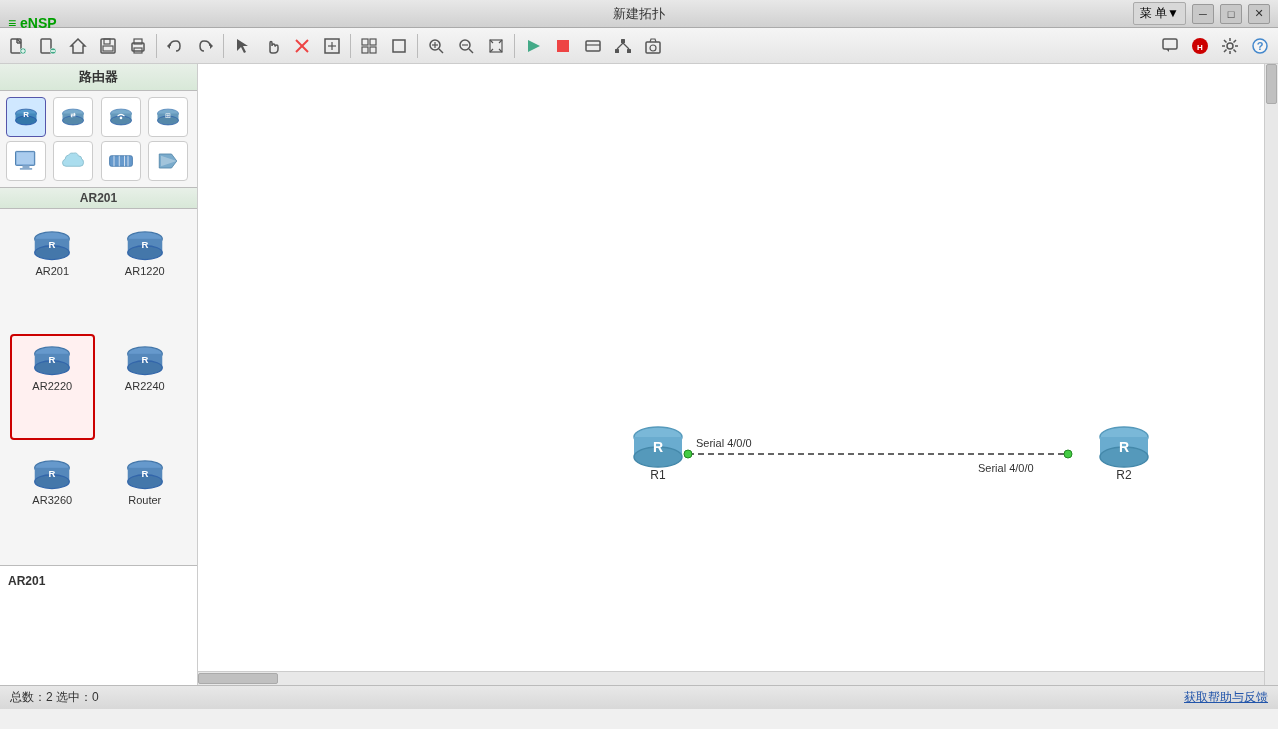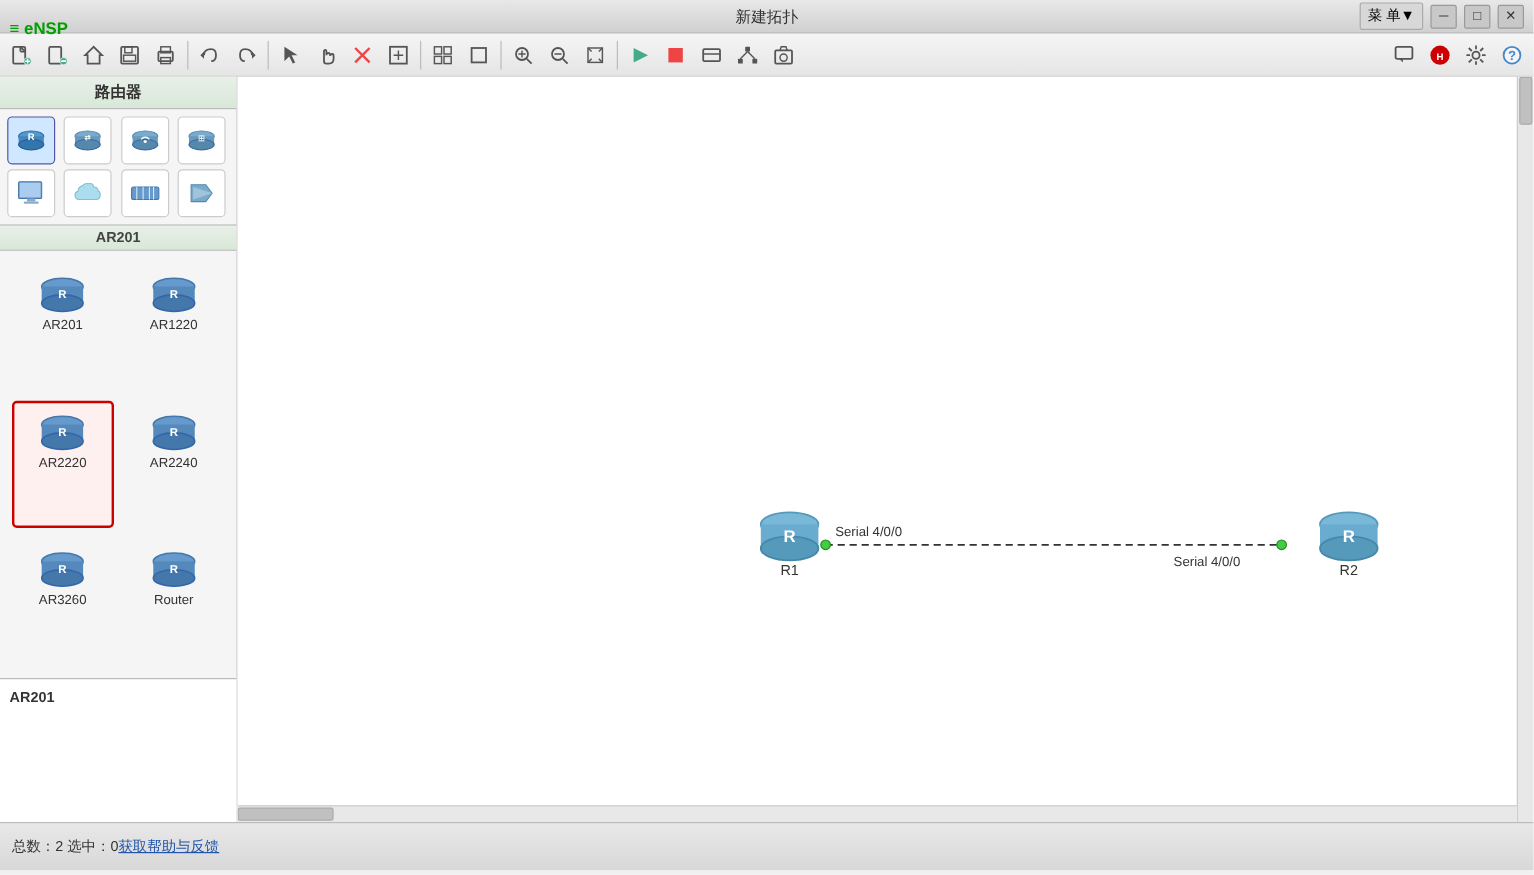--- a/index.html
+++ b/index.html
@@ -232,26 +232,26 @@
       position: absolute;
       top: 0;
       left: 0;
       width: 100%;
       height: 100%;
     }
 
     
     #status-bar {
       width: 100%;
-      height: 40px;
+      height: 24px;
       background: linear-gradient(to bottom, #e8e8e8, #d8d8d8);
       border-top: 1px solid #bbb;
       display: flex;
       align-items: center;
-      justify-content: flex-start;
+      justify-content: space-between;
       padding: 0 10px;
       font-size: 12px;
       color: #333;
     }
   </style>
 </head>
 <body>
 
 <div id="title-bar">
   <div id="title-left">

